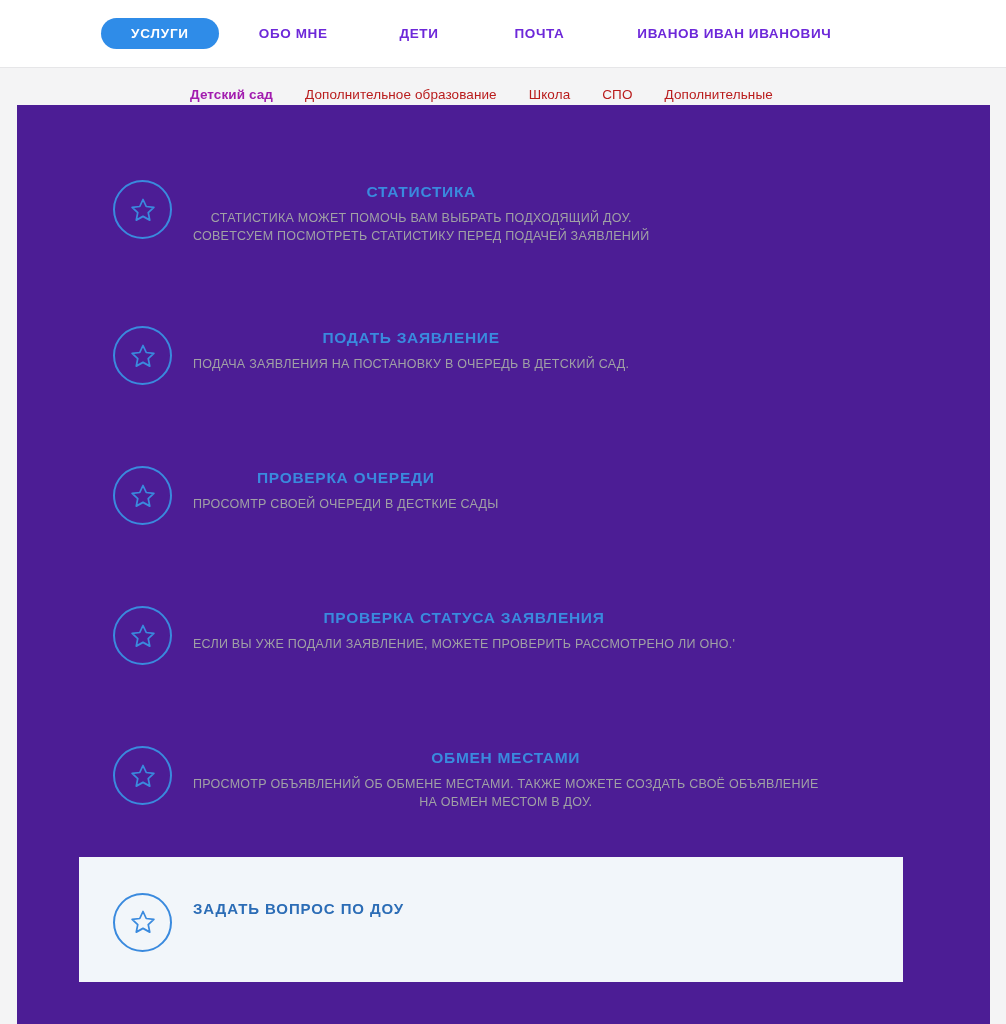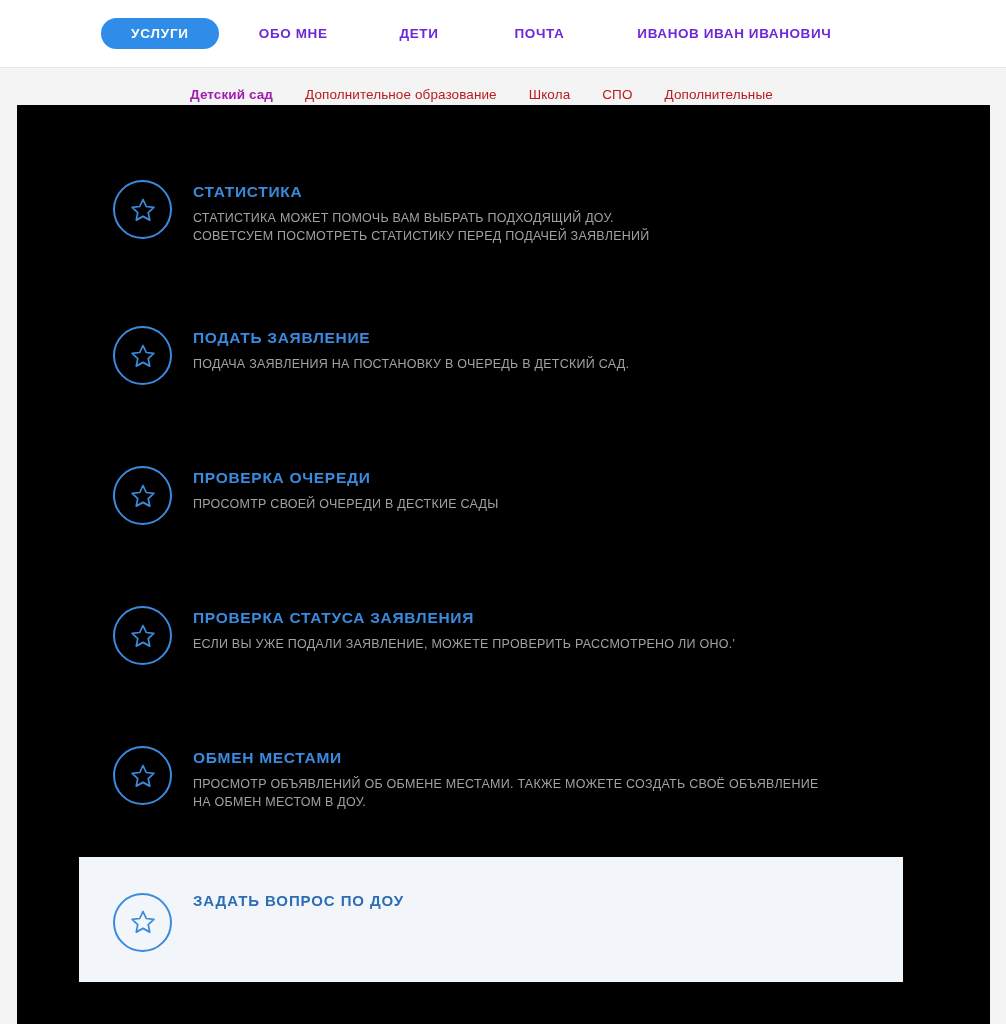--- a/index.html
+++ b/index.html
@@ -76,23 +76,24 @@
     font-weight: bold;
   }
 
   
   .card {
     position: absolute;
     left: 17px;
     top: 105px;
     width: 973px;
     height: 919px;
-    background: #000000;
+    background: #4c1d95;
     box-sizing: border-box;
     overflow: hidden;
+    text-align: center;
   }
 
   .service-list {
     position: relative;
     padding-top: 0;
   }
 
   .service-row {
     display: flex;
     align-items: flex-start;
@@ -149,21 +150,21 @@
     line-height: 1.45;
     margin: 0;
     max-width: 700px;
   }
   .service-desc .line2 { display: block; }
 
   .highlight .service-title {
     color: #2c6db6;
     font-size: 15px;
     letter-spacing: 0.9px;
-    margin-top: 0;
+    margin-top: 8px;
   }
   .highlight .icon-circle {
     border-color: #3a8ade;
   }
   .highlight .service-text { padding-top: 0; }
 </style>
 </head>
 <body>
 
 <div class="topbar">

